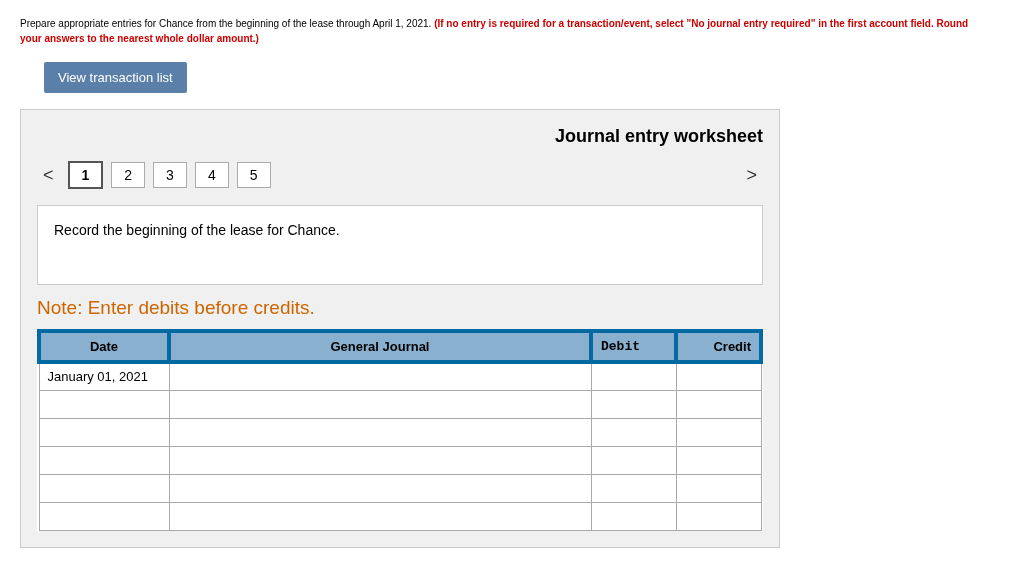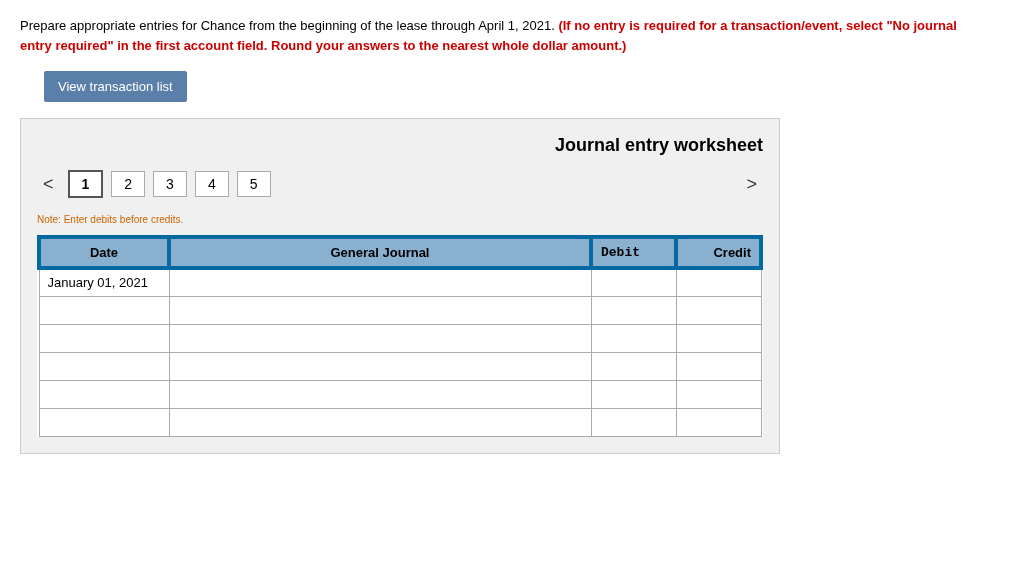--- a/index.html
+++ b/index.html
@@ -12,21 +12,21 @@
       font-family: Arial, sans-serif;
       font-size: 14px;
       background: #ffffff;
       color: #000000;
       width: 1024px;
       min-height: 584px;
       padding: 16px 20px;
     }
 
     .instructions {
-      font-size: 13px;
+      font-size: 10px;
       line-height: 1.5;
       margin-bottom: 16px;
       max-width: 960px;
     }
 
     .instructions .bold-red {
       font-weight: bold;
       color: #cc0000;
     }
 
@@ -95,21 +95,21 @@
       background: #ffffff;
       border: 1px solid #cccccc;
       padding: 16px;
       margin-bottom: 12px;
       min-height: 80px;
       font-size: 14px;
     }
 
     .note-text {
       color: #cc6600;
-      font-size: 10px;
+      font-size: 19px;
       margin-bottom: 10px;
     }
 
     .journal-table {
       width: 100%;
       border-collapse: collapse;
       background: #ffffff;
     }
 
     .journal-table thead tr th {
@@ -202,20 +202,23 @@
 
     <div class="tab-item active">1</div>
     <div class="tab-item">2</div>
     <div class="tab-item">3</div>
     <div class="tab-item">4</div>
     <div class="tab-item">5</div>
 
     <span class="nav-arrow right-arrow-nav">&gt;</span>
   </div>
 
+  <div class="record-box">
+    <span>Record the beginning of the lease for Chance.</span>
+  </div>
 
   <p class="note-text">Note: Enter debits before credits.</p>
 
   <table class="journal-table">
     <thead>
       <tr>
         <th class="date-col">Date</th>
         <th class="journal-col">General Journal</th>
         <th class="debit-col">Debit</th>
         <th class="credit-col">Credit</th>

